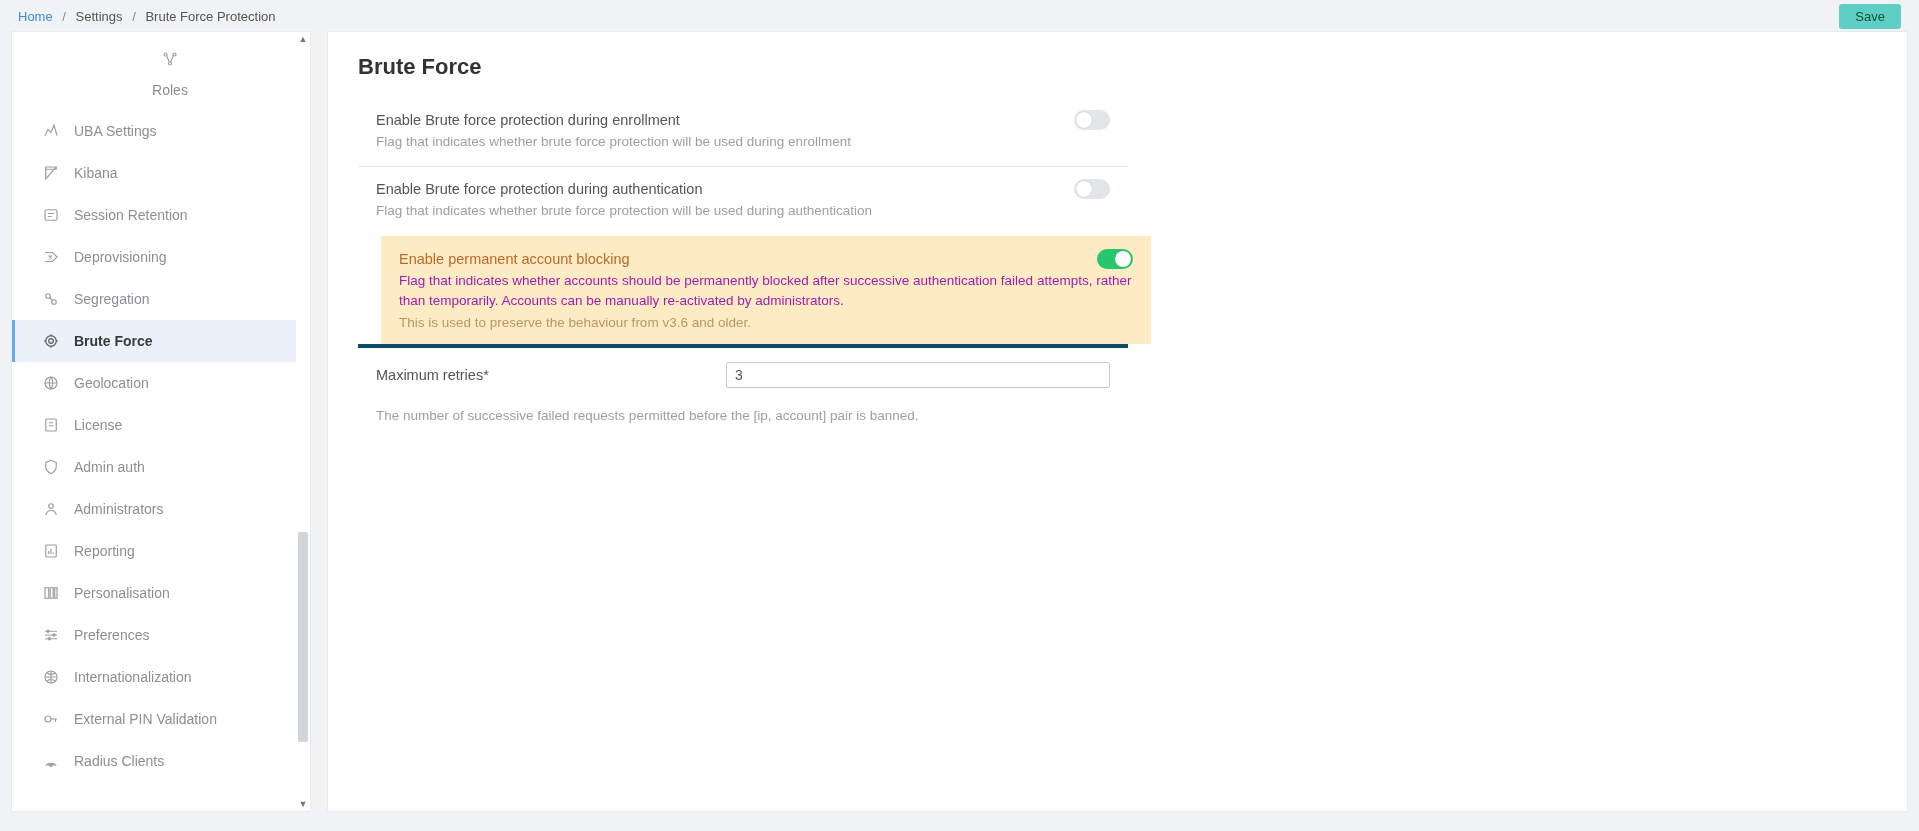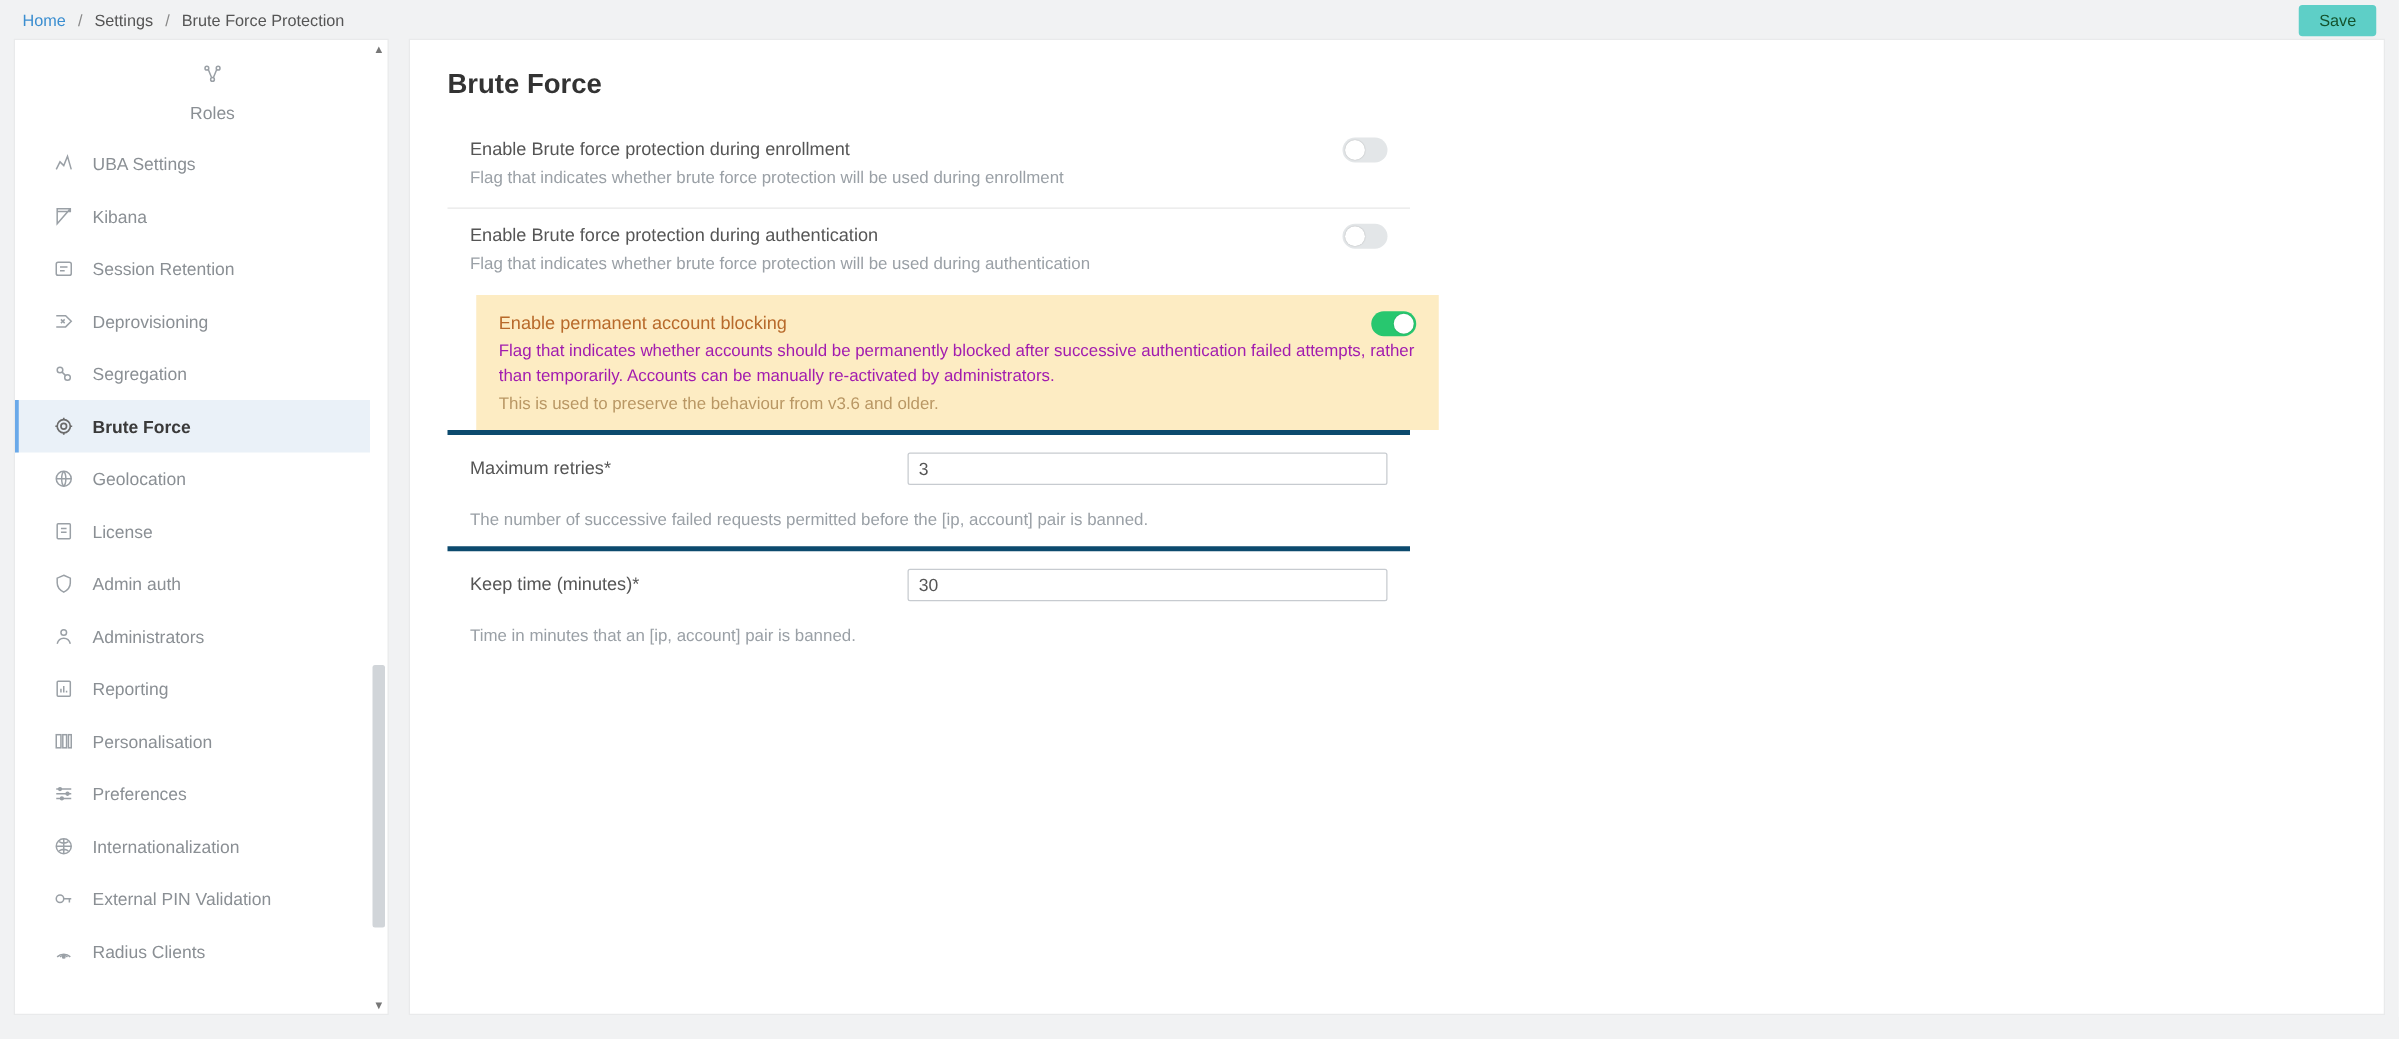--- a/index.html
+++ b/index.html
@@ -374,22 +374,15 @@
     </div>
 
     <div class="field-row">
       <div class="field-line">
         <label>Maximum retries*</label>
         <input type="text" value="3" style="">
       </div>
       <div class="field-desc">The number of successive failed requests permitted before the [ip, account] pair is banned.</div>
     </div>
 
-    <div class="field-row">
-      <div class="field-line">
-        <label>Keep time (minutes)*</label>
-        <input type="text" value="30" style="">
-      </div>
-      <div class="field-desc">Time in minutes that an [ip, account] pair is banned.</div>
-    </div>
 
   </div>
 </div>
 
 </body></html>

